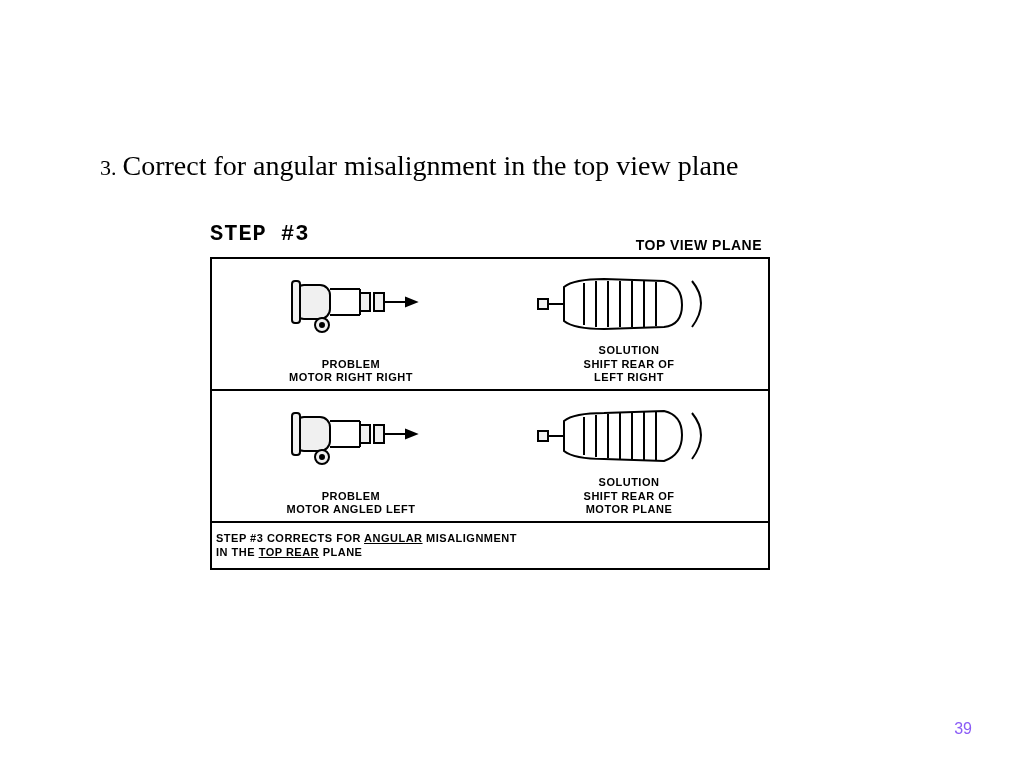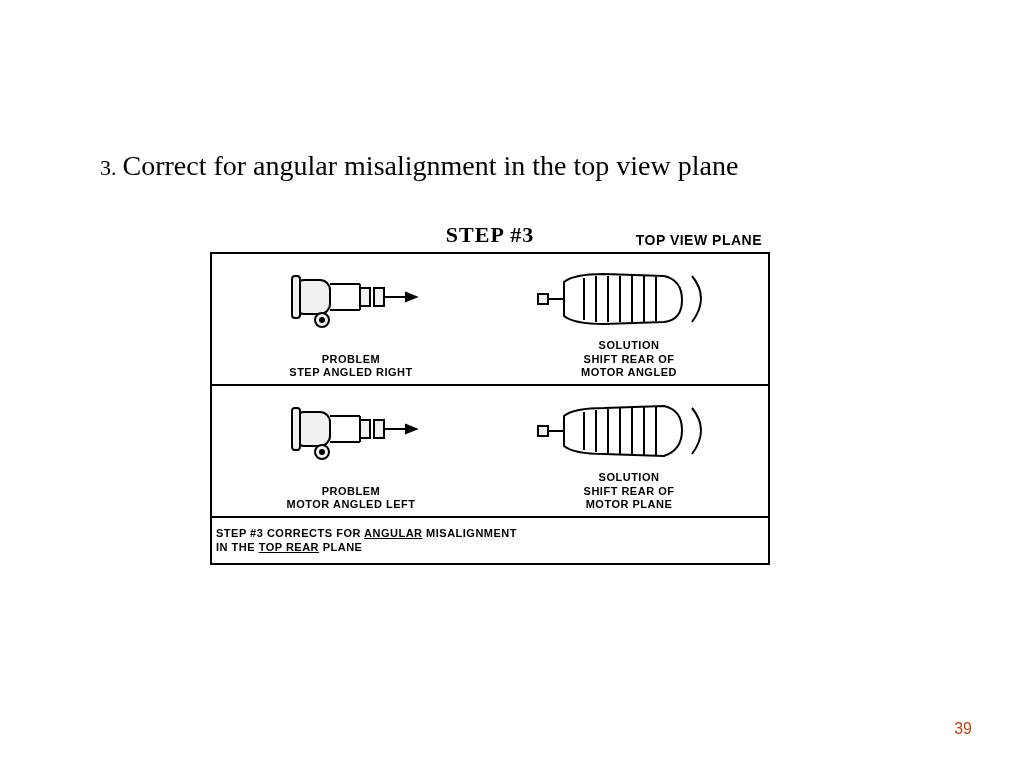--- a/index.html
+++ b/index.html
@@ -28,26 +28,25 @@
     font-size: 22px;
     margin-right: 6px;
   }
   .figure {
     position: absolute;
     left: 210px;
     top: 222px;
     width: 560px;
   }
   .step-header {
-    text-align: center;
-    font-family: Liberation Serif, serif;
+    font-family: Liberation Mono, monospace;
     font-weight: 700;
     font-size: 22px;
     letter-spacing: 1px;
-    margin-bottom: 4px;
+    margin-bottom: 10px;
   }
   .topview-label {
     text-align: right;
     font-family: Arial, Helvetica, sans-serif;
     font-weight: 700;
     font-size: 14px;
     letter-spacing: 0.5px;
     margin-top: -20px;
     margin-bottom: 4px;
     padding-right: 8px;
@@ -81,21 +80,21 @@
   .footer-row {
     text-align: left;
     padding: 8px 4px;
     line-height: 1.3;
   }
   .u { text-decoration: underline; }
   .page-num {
     position: absolute;
     right: 40px;
     bottom: 30px;
-    color: #c2410c;
+    color: #8b5cf6;
     font-family: Arial, Helvetica, sans-serif;
     font-size: 16px;
   }
   .drawing {
     position: absolute;
     top: 8px;
     left: 0;
     right: 0;
     display: flex;
     justify-content: center;
@@ -137,21 +136,21 @@
                 <rect x="94" y="26" width="10" height="18"></rect>
                 <rect x="108" y="26" width="10" height="18"></rect>
 
                 <line x1="118" y1="35" x2="140" y2="35"></line>
                 <polygon points="140,31 150,35 140,39" fill="#000"></polygon>
               </g>
             </svg>
           </div>
           <div class="caption">
             <div>PROBLEM</div>
-            <div>STEP ANGLED RIGHT</div>
+            <div>MOTOR RIGHT RIGHT</div>
           </div>
         </div>
         <div class="half">
           <div class="drawing">
             <svg width="190" height="80" viewBox="0 0 190 80">
               <g fill="none" stroke="#000" stroke-width="2">
 
                 <rect x="4" y="32" width="10" height="10" fill="#f0f0f0"></rect>
                 <line x1="14" y1="37" x2="30" y2="37"></line>
 
@@ -165,21 +164,21 @@
                 <line x1="110" y1="14" x2="110" y2="60"></line>
                 <line x1="122" y1="15" x2="122" y2="59"></line>
 
                 <path d="M158 14 Q176 36 158 60"></path>
               </g>
             </svg>
           </div>
           <div class="caption">
             <div>SOLUTION</div>
             <div>SHIFT REAR OF</div>
-            <div>MOTOR ANGLED</div>
+            <div>LEFT RIGHT</div>
           </div>
         </div>
       </div>
 
       <div class="row">
         <div class="half">
           <div class="drawing">
             <svg width="170" height="80" viewBox="0 0 170 80">
               <g fill="#f0f0f0" stroke="#000" stroke-width="2">
                 <rect x="28" y="18" width="36" height="34" rx="10"></rect>

